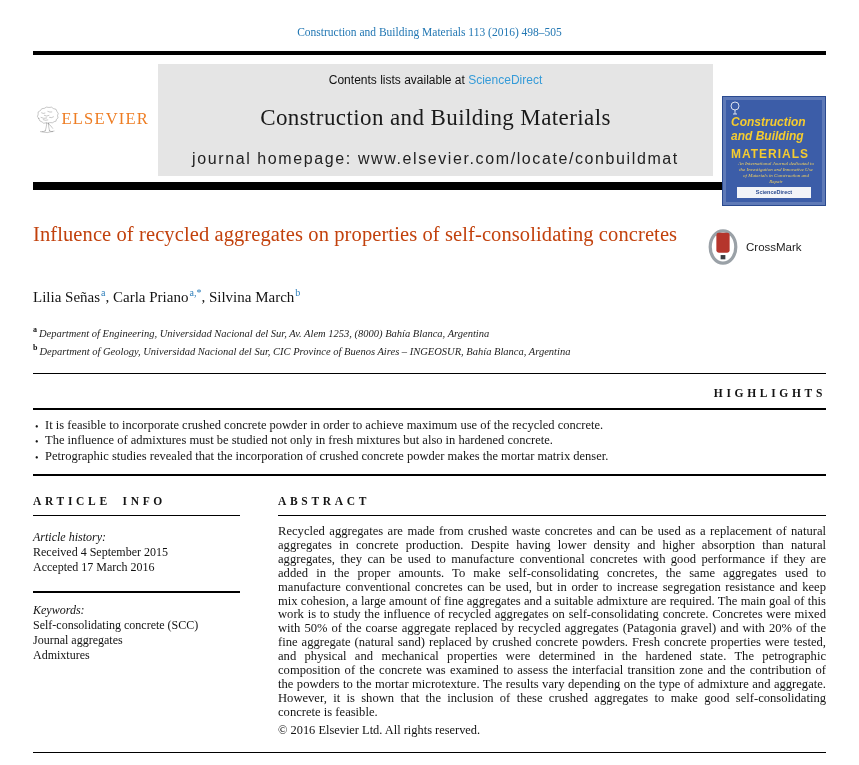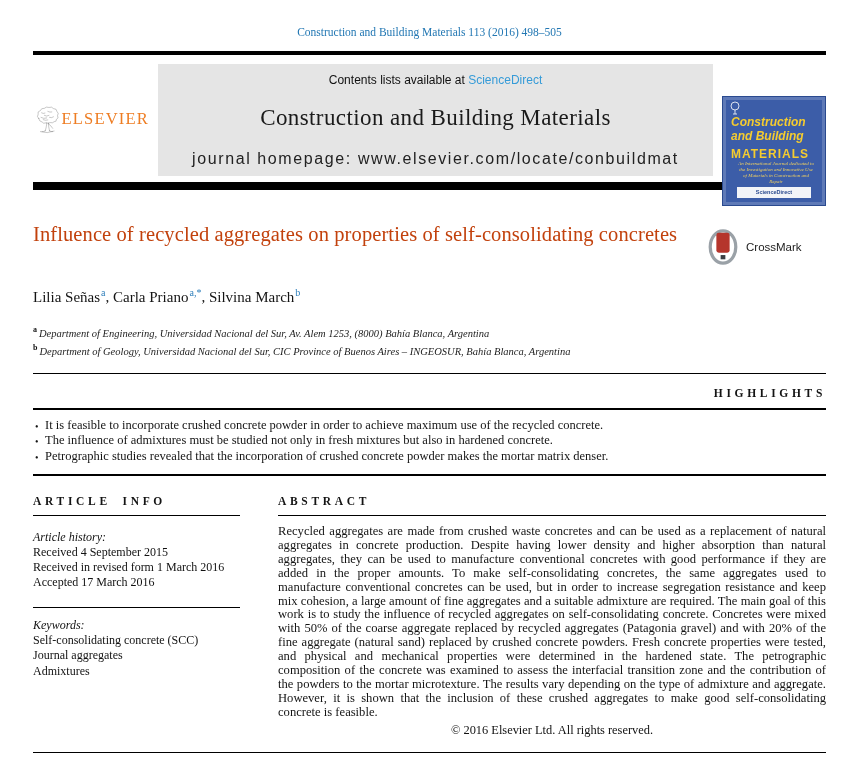--- a/index.html
+++ b/index.html
@@ -106,21 +106,21 @@
   .col-right { flex:1; }
   .head-rule { margin-top:8px; }
   .info-block { margin-top:14px; }
   .info-label { font-style:italic; font-size:12px; line-height:15px; }
   .info-line { font-size:12px; line-height:15.2px; }
   .mid-rule { margin-top:16px; margin-bottom:10px; }
 
   .abstract-par {
     margin-top:9px; font-size:12.6px; line-height:13.9px; text-align:justify; color:#141414;
   }
-  .copyright { margin-top:3px; text-align:center; font-size:12.4px; line-height:15px; }
+  .copyright { margin-top:3px; text-align:left; font-size:12.4px; line-height:15px; }
 
   .bottom-rule { margin-top:14px; }
 </style>
 </head>
 <body>
 
 <div class="page">
 
   <div class="citation">Construction and Building Materials 113 (2016) 498–505</div>
   <div class="rule-top"></div>
@@ -213,21 +213,20 @@
   <div class="rule-thin hl-rule2"></div>
 
   <div class="cols">
 
     <div class="col-left">
       <div class="section-head">ARTICLE INFO</div>
       <div class="rule-thin head-rule"></div>
       <div class="info-block">
         <div class="info-label">Article history:</div>
         <div class="info-line">Received 4 September 2015</div>
-        <div class="info-line">Received in revised form 1 March 2016</div>
         <div class="info-line">Accepted 17 March 2016</div>
       </div>
       <div class="rule-thin mid-rule"></div>
       <div>
         <div class="info-label">Keywords:</div>
         <div class="info-line">Self-consolidating concrete (SCC)</div>
         <div class="info-line">Journal aggregates</div>
         <div class="info-line">Admixtures</div>
       </div>
     </div>

